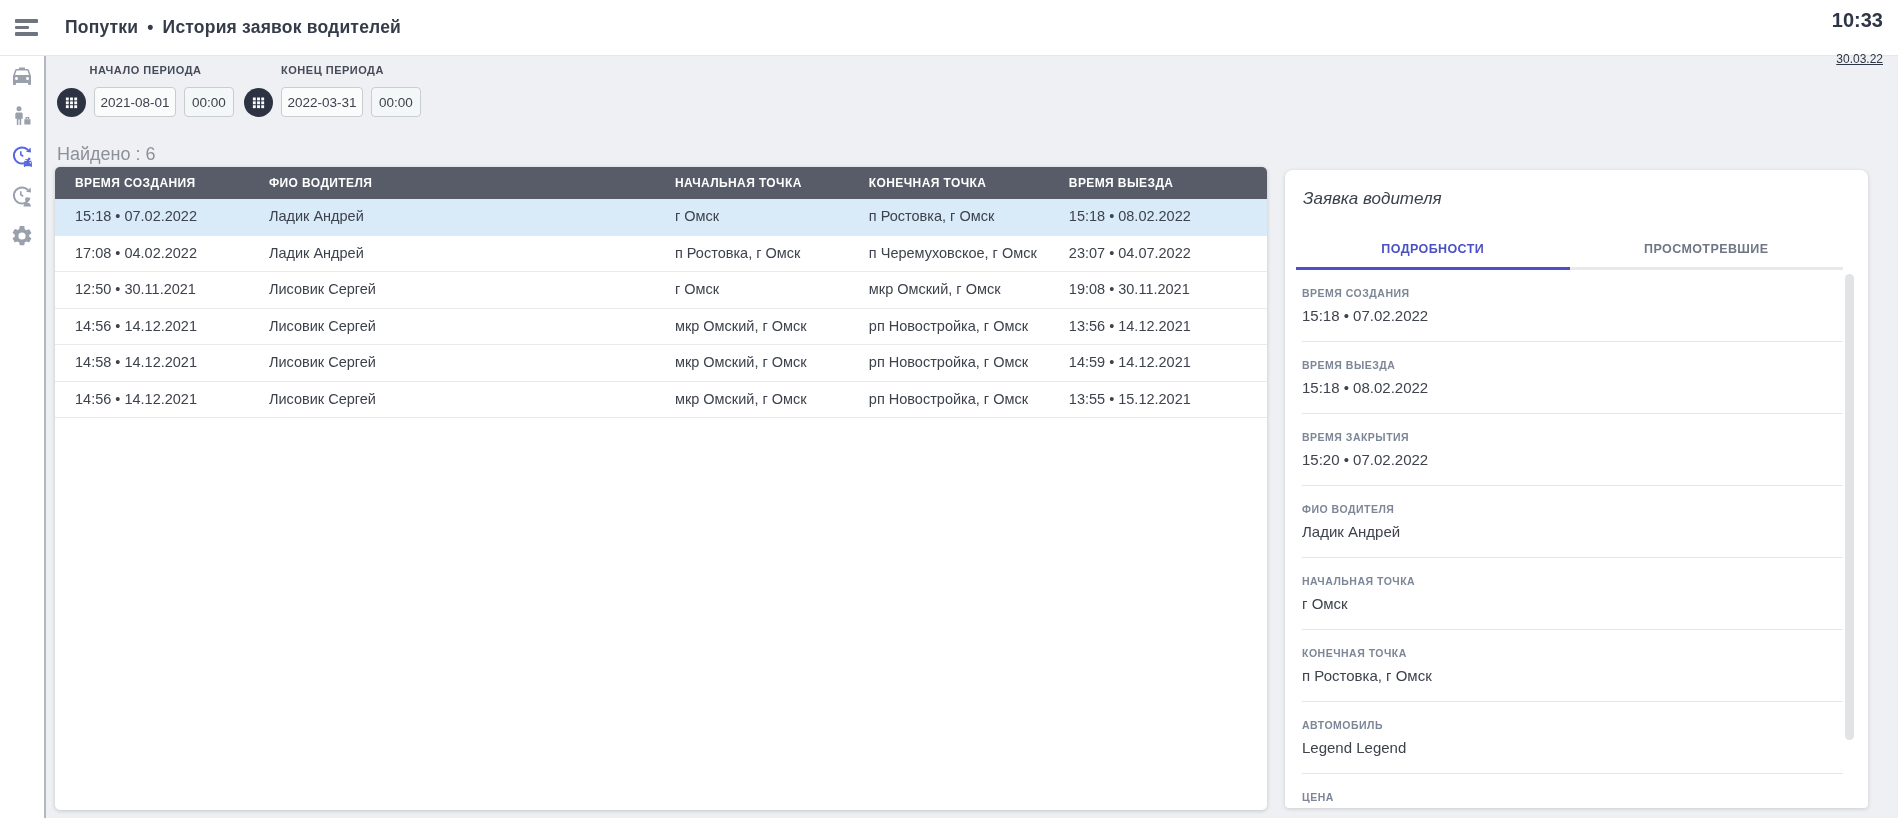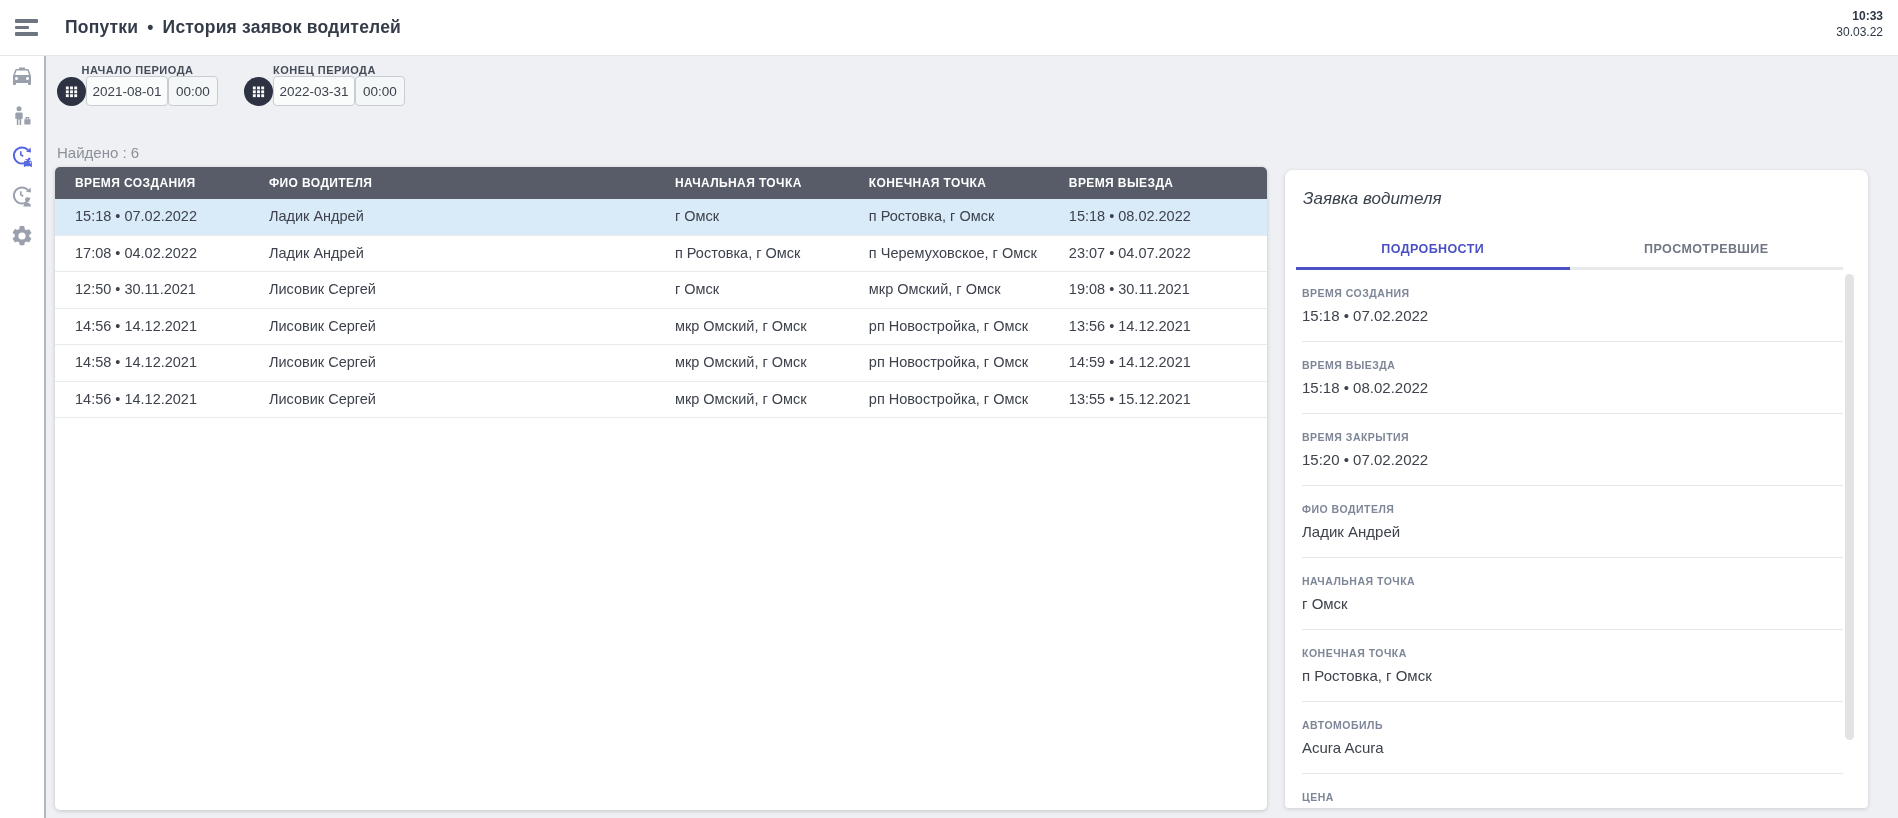--- a/index.html
+++ b/index.html
@@ -19,22 +19,22 @@
     display: flex; align-items: center; z-index: 10;
   }
   .hamburger { margin-left: 15px; width: 23px; cursor: pointer; }
   .hamburger .bar { height: 3.6px; background: #6e7580; border-radius: 1px; margin: 3.2px 0; }
   .hamburger .bar.short { width: 62%; }
   .topbar-title {
     margin-left: 27px; font-size: 17.5px; font-weight: bold; color: #353c49;
     display: flex; align-items: center; gap: 9px; letter-spacing: .2px;
   }
   .clock { position: absolute; right: 15px; top: 9px; text-align: right; color: #2e3646; }
-  .clock-time { font-size: 12px; font-weight: bold; }
-  .clock-date { font-size: 12px; margin-top: 2px; }
+  .clock-time { font-size: 20px; font-weight: bold; }
+  .clock-date { font-size: 12px; margin-top: 20px; text-decoration: underline; }
 
   
   .sidebar {
     position: absolute; top: 56px; left: 0; bottom: 0; width: 46px;
     background: #fff; border-right: 2px solid #b3b7bf;
     display: flex; flex-direction: column; align-items: center;
   }
   .side-item {
     width: 46px; height: 40px; display: flex; align-items: center; justify-content: center;
     cursor: pointer;
@@ -46,35 +46,35 @@
 
   
   .filter-group { position: absolute; top: 64px; }
   .filter-group.start { left: 57px; }
   .filter-group.end   { left: 244px; }
   .filter-label {
     font-size: 11px; font-weight: bold; color: #454c59; letter-spacing: .5px;
     text-transform: uppercase;
     text-align: center;
   }
-  .filter-row { display: flex; align-items: center; margin-top: 0; }
+  .filter-row { display: flex; align-items: center; margin-top: 11px; gap: 8px; }
   .cal-btn {
     width: 29px; height: 29px; border-radius: 50%; background: #2d3343;
     border: none; display: flex; align-items: center; justify-content: center; cursor: pointer;
     flex: 0 0 auto;
   }
   .cal-btn svg { width: 15px; height: 15px; fill: #fff; }
   .date-input, .time-input {
     height: 30px; border: 1px solid #c9ccd1; border-radius: 4px;
     background: #fafcfc; font-family: "Liberation Sans", sans-serif;
     font-size: 13.5px; color: #3d424c; text-align: center;
   }
   .date-input { width: 82px; }
   .time-input { width: 50px; background: #f3f7f8; }
-  .found { position: absolute; left: 57px; top: 144px; font-size: 15px; color: #8b909a; }
+  .found { position: absolute; left: 57px; top: 144px; font-size: 18px; color: #8b909a; }
 
   
   .table-card {
     position: absolute; left: 55px; top: 167px; width: 1212px; height: 643px;
     background: #fff; border-radius: 5px; overflow: hidden;
     box-shadow: 0 1px 4px rgba(0,0,0,.18);
   }
   table { width: 100%; border-collapse: collapse; table-layout: fixed; }
   thead th {
     background: #575c68; color: #fff; font-size: 12px; font-weight: bold;
@@ -310,21 +310,21 @@
         <div class="field">
           <div class="f-label">НАЧАЛЬНАЯ ТОЧКА</div>
           <div class="f-value">г Омск</div>
         </div>
         <div class="field">
           <div class="f-label">КОНЕЧНАЯ ТОЧКА</div>
           <div class="f-value">п Ростовка, г Омск</div>
         </div>
         <div class="field">
           <div class="f-label">АВТОМОБИЛЬ</div>
-          <div class="f-value">Acura Acura</div>
+          <div class="f-value">Legend Legend</div>
         </div>
         <div class="field">
           <div class="f-label">ЦЕНА</div>
         </div>
       </div>
     <div class="scroll-thumb"></div>
   </div>
 
 </div>
 

